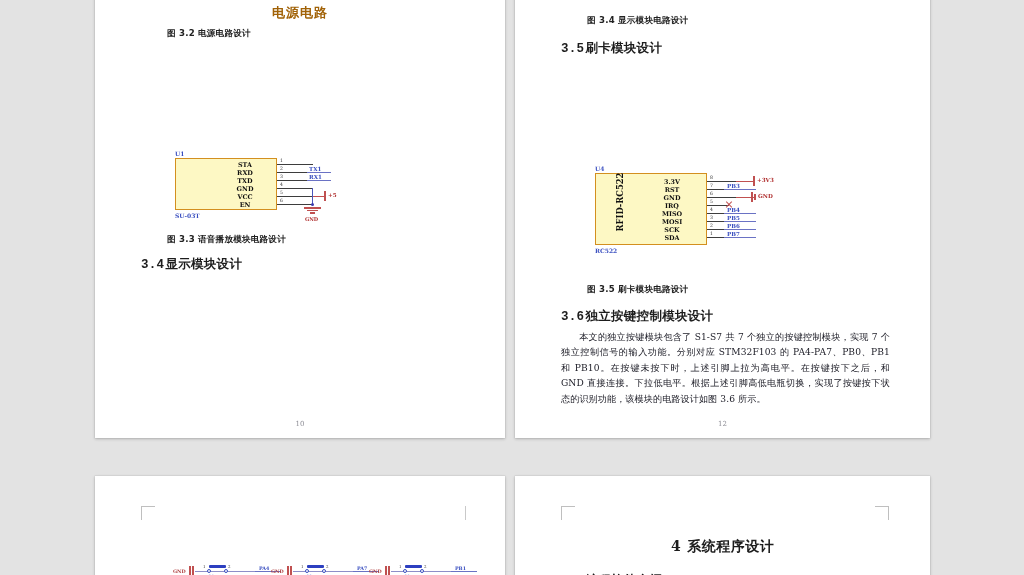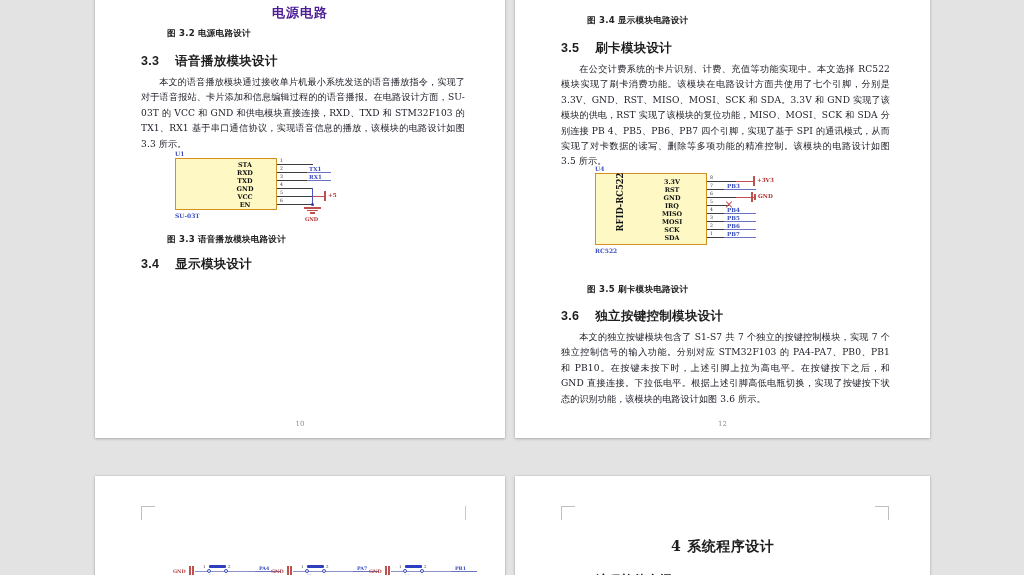--- a/index.html
+++ b/index.html
@@ -43,21 +43,21 @@
     left: 46px; right: 40px;
   }
   h2.sec {
     font-family: "DejaVu Sans", sans-serif;
     font-size: 12.5px;
     font-weight: bold;
     color: #1d1d1d;
     margin: 0 0 5px 0;
     letter-spacing: 0.3px;
   }
-  h2.sec .num { font-family: Liberation Sans, sans-serif; font-weight: bold; margin-right: 16px; }
+  h2.sec .num { font-family: Liberation Mono, monospace; font-weight: bold; margin-right: 1px; }
   h1.chap {
     font-size: 14px;
     font-weight: bold;
     color: #1d1d1d;
     text-align: center;
     margin: 0;
     letter-spacing: 0.5px;
   }
   h1.chap .num { font-family: "DejaVu Serif", serif; margin-right: 6px; }
   p.para {
@@ -84,21 +84,21 @@
     width: 100%;
     text-align: center;
     font-family: "DejaVu Serif", serif;
     font-size: 7px;
     color: #8d8d95;
   }
   .redtitle {
     font-family: "DejaVu Sans", sans-serif;
     font-size: 13px;
     font-weight: bold;
-    color: #4c1d95;
+    color: #a16207;
     text-align: center;
     letter-spacing: 1px;
   }
 
   
   .sch { position: absolute; }
   .ic-box {
     position: absolute;
     background: #fdf8c4;
     border: 1px solid #d38f1f;
@@ -166,26 +166,20 @@
 
 <div id="viewport">
 
   <div class="page" id="page-11">
     <div class="page-inner">
 
       <div class="redtitle" style="position:absolute; left:0; right:0; top:136px;">电源电路</div>
 
       <div class="fig-cap" style="position:absolute; left:46px; top:160px;">图 3.2  电源电路设计</div>
 
-      <div class="body-area" style="top:185px;">
-        <h2 class="sec">
-          <span class="num">3.3</span><span>语音播放模块设计</span>
-        </h2>
-        <p class="para">本文的语音播放模块通过接收单片机最小系统发送的语音播放指令，实现了对于语音报站、卡片添加和信息编辑过程的的语音播报。在电路设计方面，SU-03T 的 VCC 和 GND 和供电模块直接连接，RXD、TXD 和 STM32F103 的 TX1、RX1 基于串口通信协议，实现语音信息的播放，该模块的电路设计如图 3.3 所示。</p>
-      </div>
 
       <div class="sch" style="left:78px; top:282px; width:240px; height:78px;">
         <div class="ic-ref" style="left:2px; top:0px;">U1</div>
         <div class="ic-box" style="left:2px; top:8px; width:102px; height:52px;"></div>
         <div class="ic-val" style="left:2px; top:62px;">SU-03T</div>
 
         <div class="pinname" style="left:44px; top:11px; width:56px;">STA</div>
         <div class="pinname" style="left:44px; top:19px; width:56px;">RXD</div>
         <div class="pinname" style="left:44px; top:27px; width:56px;">TXD</div>
         <div class="pinname" style="left:44px; top:35px; width:56px;">GND</div>
@@ -240,21 +234,20 @@
 
   <div class="page" id="page-12">
     <div class="page-inner">
 
       <div class="fig-cap" style="position:absolute; left:46px; top:147px;">图 3.4  显示模块电路设计</div>
 
       <div class="body-area" style="top:172px;">
         <h2 class="sec">
           <span class="num">3.5</span><span>刷卡模块设计</span>
         </h2>
-        <p class="para">在公交计费系统的卡片识别、计费、充值等功能实现中。本文选择 RC522 模块实现了刷卡消费功能。该模块在电路设计方面共使用了七个引脚，分别是 3.3V、GND、RST、MISO、MOSI、SCK 和 SDA。3.3V 和 GND 实现了该模块的供电，RST 实现了该模块的复位功能，MISO、MOSI、SCK 和 SDA 分别连接 PB 4、PB5、PB6、PB7 四个引脚，实现了基于 SPI 的通讯模式，从而实现了对卡数据的读写、删除等多项功能的精准控制。该模块的电路设计如图 3.5 所示。</p>
       </div>
 
       <div class="sch" style="left:78px; top:297px; width:260px; height:90px;">
         <div class="ic-ref" style="left:2px; top:0px;">U4</div>
         <div class="ic-box" style="left:2px; top:8px; width:112px; height:72px;"></div>
         <div class="vrotate" style="left:-9px; top:32px; width:72px; text-align:center; font-size:8.4px;">RFID-RC522</div>
         <div class="ic-val" style="left:2px; top:82px;">RC522</div>
 
         <div class="pinname" style="left:48px; top:13px; width:62px;">3.3V</div>
         <div class="pinname" style="left:48px; top:21px; width:62px;">RST</div>

